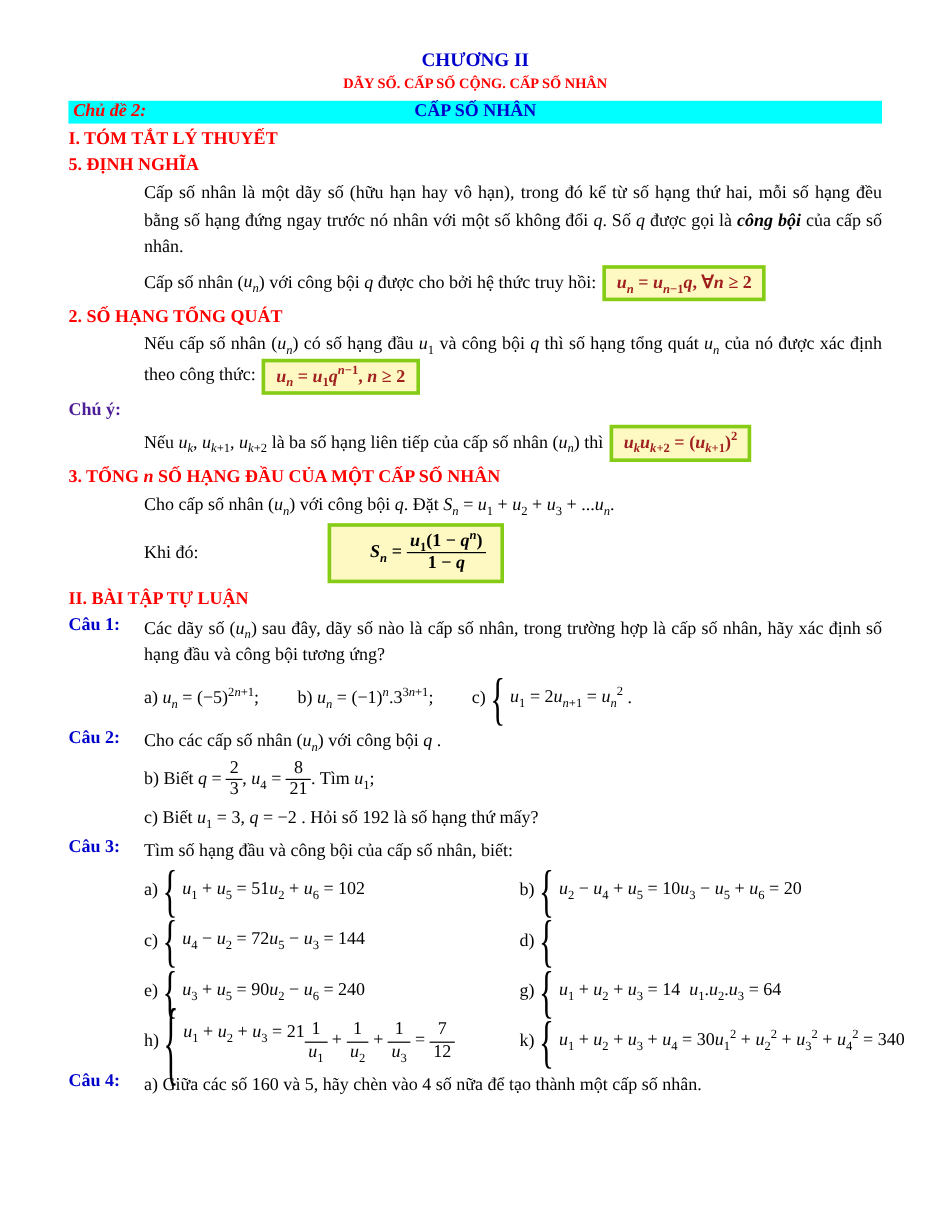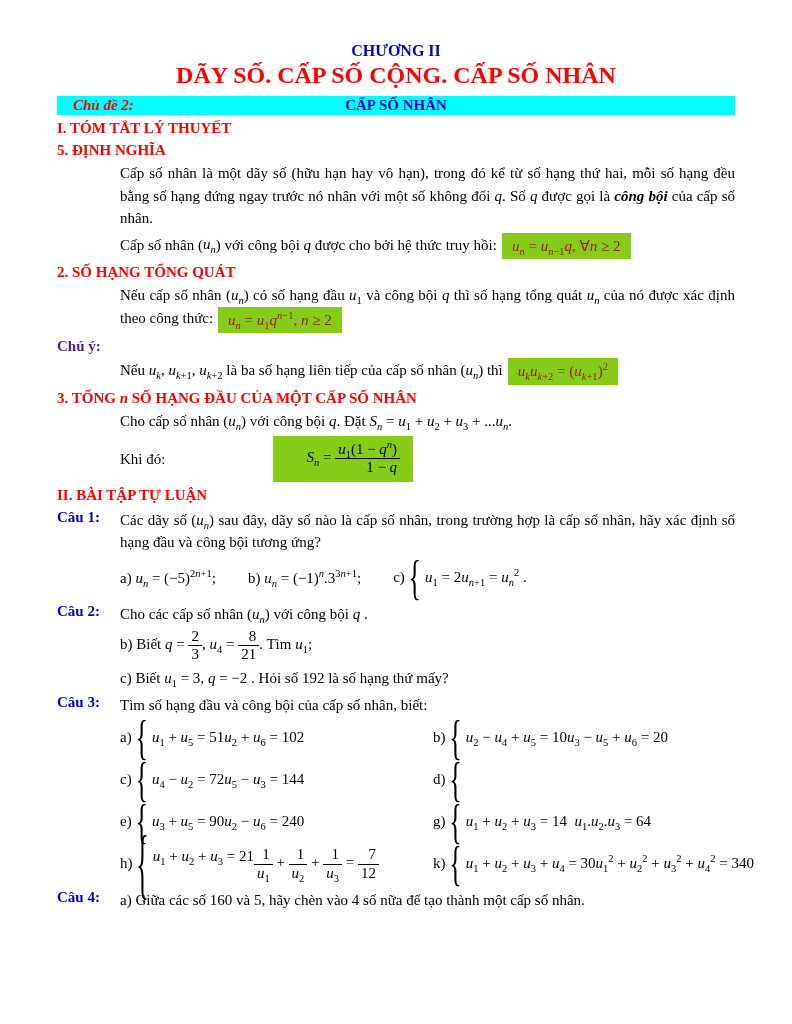--- a/index.html
+++ b/index.html
@@ -5,39 +5,39 @@
   * { margin: 0; padding: 0; box-sizing: border-box; }
   html, body { background: #ffffff; }
   body {
     width: 792px; height: 1024px;
     font-family: "Liberation Serif", serif;
     font-size: 15px; color: #000;
   }
   .page { width: 792px; height: 1024px; padding: 42px 57px 16px 57px; overflow: hidden; background: #fff; }
 
   .chapter { text-align: center; color: #0000cc; font-weight: bold; font-size: 16px; }
-  .doc-title { text-align: center; color: #ff0000; font-weight: bold; font-size: 24px; margin-top: 2px; }
+  .doc-title { text-align: center; color: #ff0000; font-weight: bold; font-size: 12px; margin-top: 2px; }
 
   .topic-bar { position: relative; background: #00ffff; margin-top: 7px; padding: 1px 4px; text-align: center; }
-  .topic-label { position: absolute; left: 16px; top: 1px; color: #ff0000; font-weight: bold; font-style: italic; }
+  .topic-label { position: absolute; left: 4px; top: 1px; color: #ff0000; font-weight: bold; font-style: italic; }
   .topic-title { color: #0000cc; font-weight: bold; }
 
   .sec-heading { font-weight: bold; margin-top: 5px; }
   .red { color: #ff0000; }
   .blue { color: #4c1d95; }
 
   .body { line-height: 1.5; margin-top: 3px; }
   .indent { margin-left: 63px; }
   .just { text-align: justify; }
 
-  .fbox { display: inline-block; border: 1px solid #84cc16; padding: 1px 9px; margin-left: 5px; vertical-align: middle; background: #84cc16; }
+  .fbox { display: inline-block; border: 3px solid #84cc16; padding: 1px 9px; margin-left: 5px; vertical-align: middle; background: #fef9c3; font-weight: bold; }
   .maroon { color: #a02020; }
   .sumbox { padding: 4px 12px; }
 
-  .frac { display: inline-block; vertical-align: middle; text-align: right; line-height: 1.15; }
+  .frac { display: inline-block; vertical-align: middle; text-align: center; line-height: 1.15; }
   .frac .num { display: block; border-bottom: 1px solid currentColor; padding: 0 3px; }
   .frac .den { display: block; padding: 0 3px; }
 
   .cases { display: inline-flex; align-items: center; vertical-align: middle; text-align: left; }
   .cases .brace { display: inline-block; font-size: 26px; transform: scaleY(1.85); transform-origin: center; margin-right: 4px; font-weight: 400; }
   .cases.tall .brace { transform: scaleY(3.0); }
   .cases .rows { display: inline-flex; flex-direction: row; }
   .cases .rows > span { line-height: 1.45; }
 
   sub, sup { font-size: 70%; line-height: 0; }

